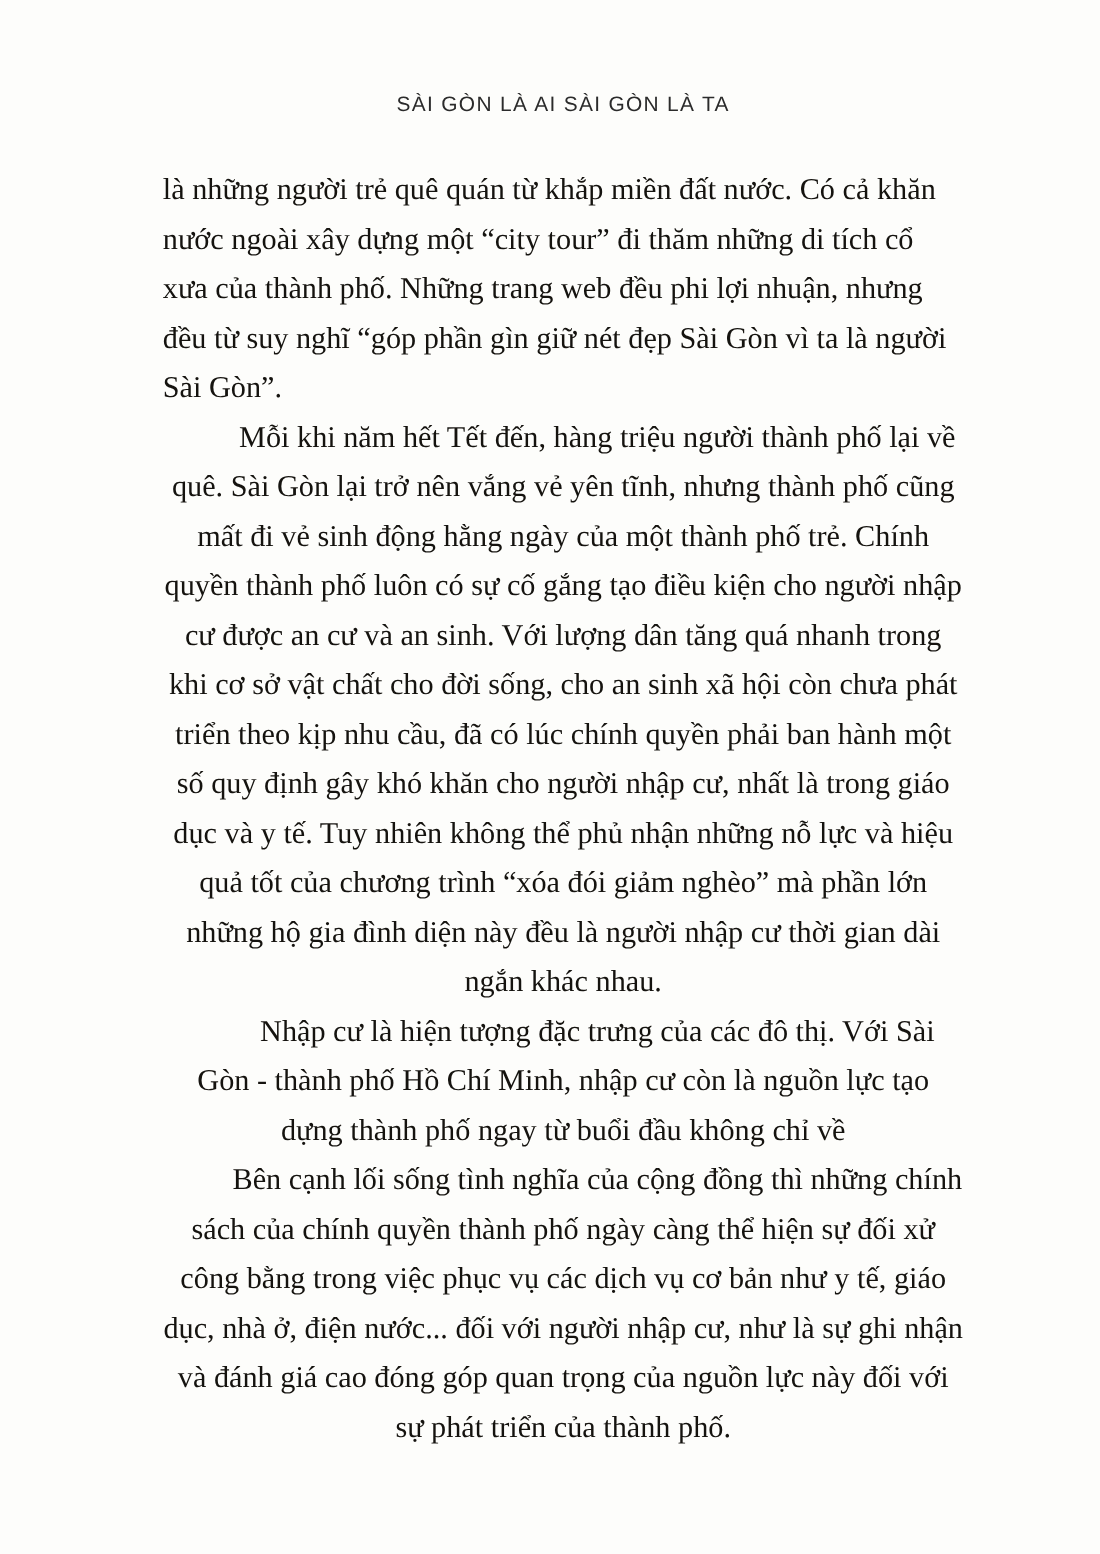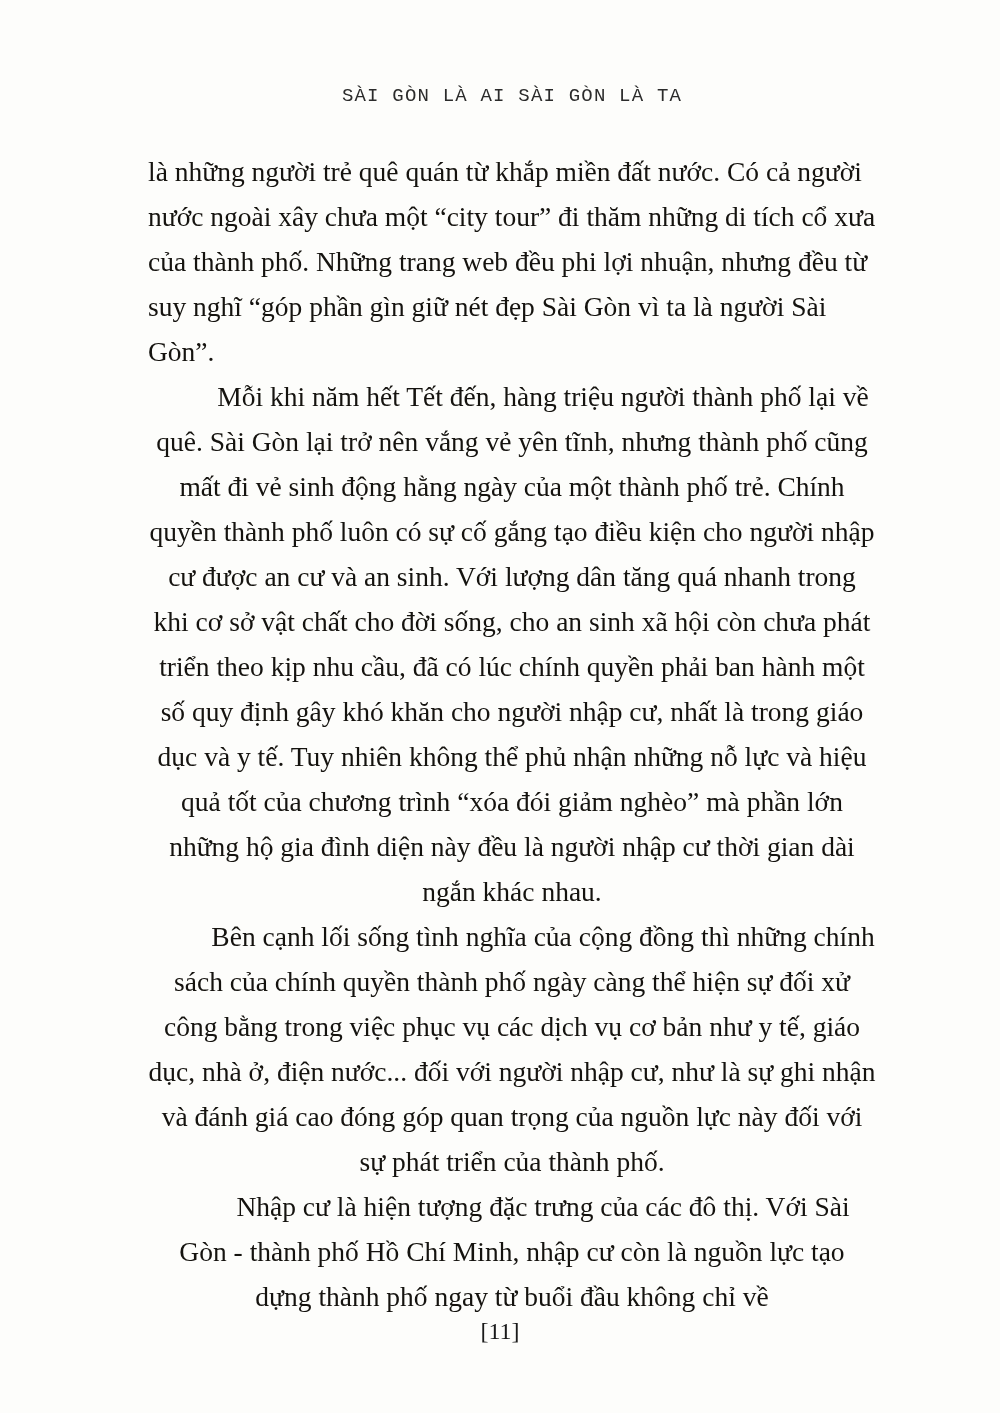--- a/index.html
+++ b/index.html
@@ -22,21 +22,21 @@
   }
   .page-inner {
     position: absolute;
     left: 148px;
     top: 0;
     width: 728px;
     height: 1413px;
   }
   .running-head {
     text-align: center;
-    font-family: Liberation Mono, monospace;
+    font-family: Liberation Sans, sans-serif;
     font-size: 19px;
     letter-spacing: 1.2px;
     color: #2b2b2b;
     margin-top: 85px;
     font-weight: 400;
     white-space: nowrap;
   }
   .body-text {
     margin-top: 42px;
     font-size: 27.5px;
@@ -63,22 +63,21 @@
 </style>
 </head>
 <body>
 
 <div class="page">
   <div class="page-inner">
 
     <div class="running-head">SÀI GÒN LÀ AI SÀI GÒN LÀ TA</div>
 
     <div class="body-text">
-      <p>là những người trẻ quê quán từ khắp miền đất nước. Có cả người nước ngoài xây chưa một “city tour” đi thăm những di tích cổ xưa của thành phố. Những trang web đều phi lợi nhuận, nhưng đều từ suy nghĩ “góp phần gìn giữ nét đẹp Sài Gòn vì ta là người Sài Gòn”.</p>
+      <p>là những người trẻ quê quán từ khắp miền đất nước. Có cả khăn nước ngoài xây dựng một “city tour” đi thăm những di tích cổ xưa của thành phố. Những trang web đều phi lợi nhuận, nhưng đều từ suy nghĩ “góp phần gìn giữ nét đẹp Sài Gòn vì ta là người Sài Gòn”.</p>
       <p class="indent">Mỗi khi năm hết Tết đến, hàng triệu người thành phố lại về quê. Sài Gòn lại trở nên vắng vẻ yên tĩnh, nhưng thành phố cũng mất đi vẻ sinh động hằng ngày của một thành phố trẻ. Chính quyền thành phố luôn có sự cố gắng tạo điều kiện cho người nhập cư được an cư và an sinh. Với lượng dân tăng quá nhanh trong khi cơ sở vật chất cho đời sống, cho an sinh xã hội còn chưa phát triển theo kịp nhu cầu, đã có lúc chính quyền phải ban hành một số quy định gây khó khăn cho người nhập cư, nhất là trong giáo dục và y tế. Tuy nhiên không thể phủ nhận những nỗ lực và hiệu quả tốt của chương trình “xóa đói giảm nghèo” mà phần lớn những hộ gia đình diện này đều là người nhập cư thời gian dài ngắn khác nhau.</p>
+      <p class="indent">Nhập cư là hiện tượng đặc trưng của các đô thị. Với Sài Gòn - thành phố Hồ Chí Minh, nhập cư còn là nguồn lực tạo dựng thành phố ngay từ buổi đầu không chỉ về</p>
       <p class="indent">Bên cạnh lối sống tình nghĩa của cộng đồng thì những chính sách của chính quyền thành phố ngày càng thể hiện sự đối xử công bằng trong việc phục vụ các dịch vụ cơ bản như y tế, giáo dục, nhà ở, điện nước... đối với người nhập cư, như là sự ghi nhận và đánh giá cao đóng góp quan trọng của nguồn lực này đối với sự phát triển của thành phố.</p>
-      <p class="indent">Nhập cư là hiện tượng đặc trưng của các đô thị. Với Sài Gòn - thành phố Hồ Chí Minh, nhập cư còn là nguồn lực tạo dựng thành phố ngay từ buổi đầu không chỉ về</p>
     </div>
 
   </div>
 
-  <div class="folio">[11]</div>
 </div>
 
 </body></html>

